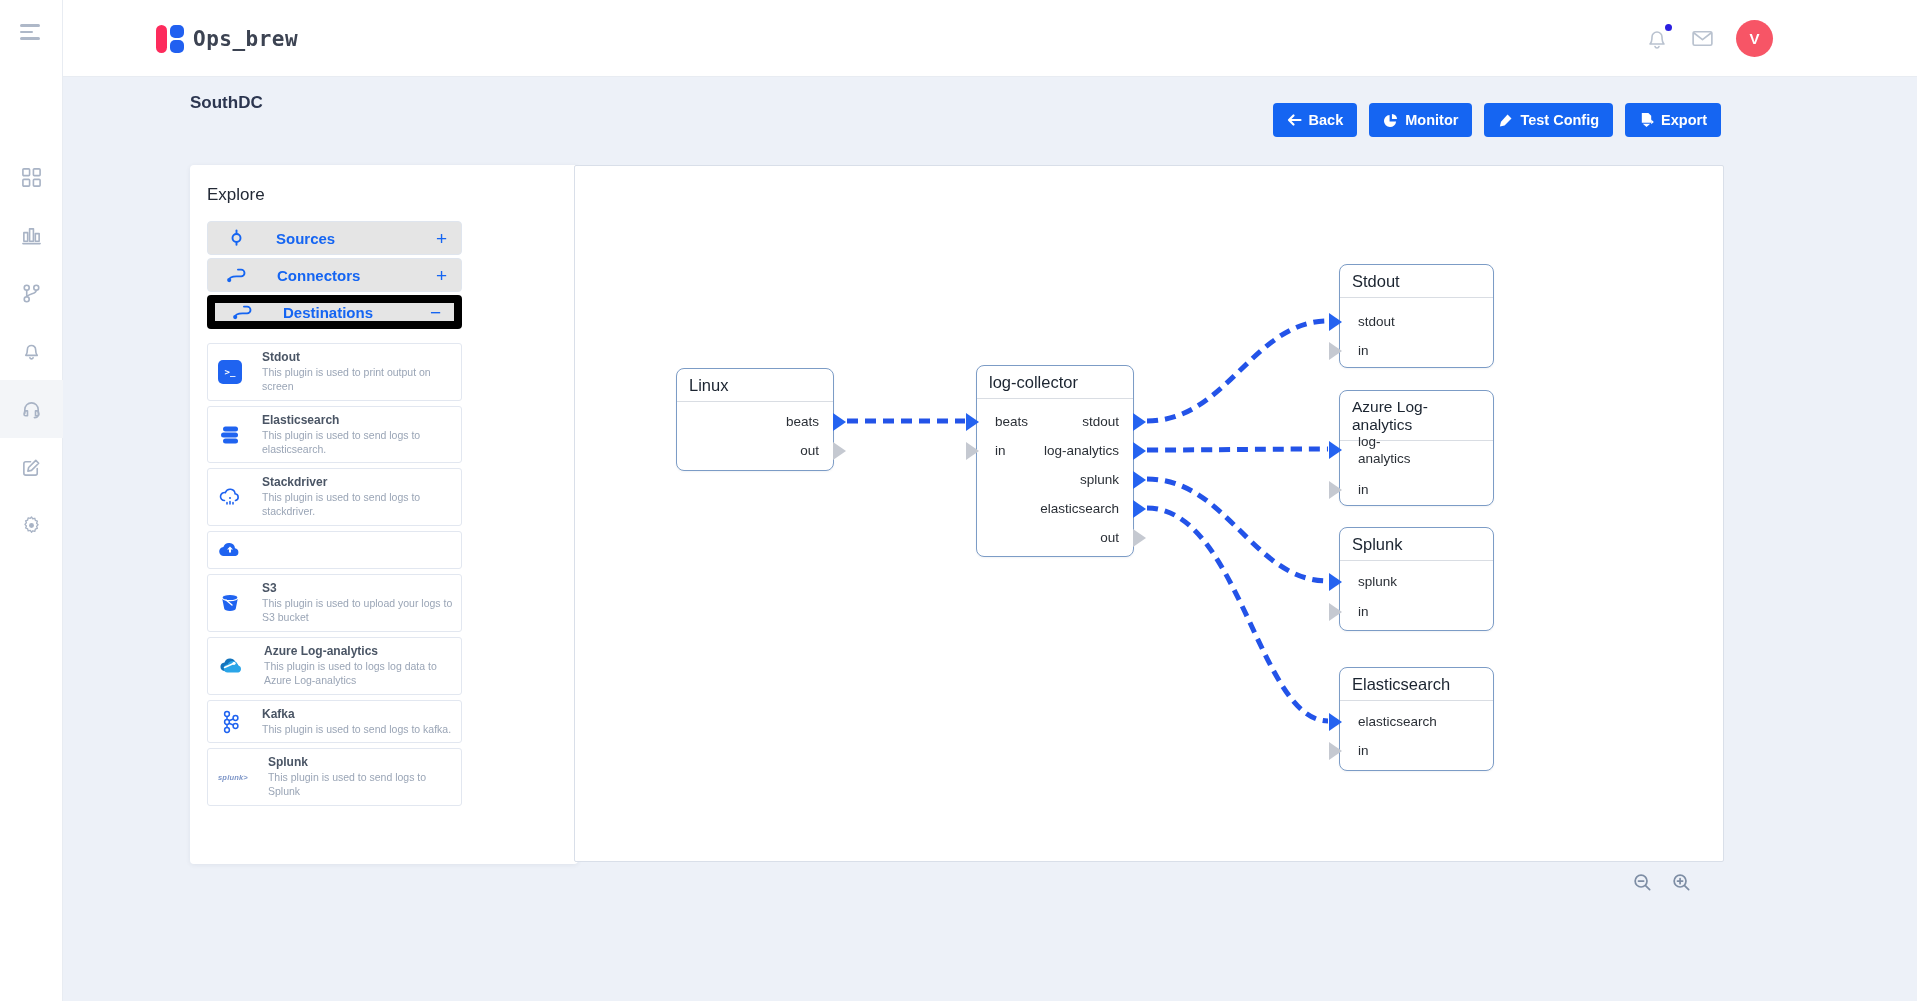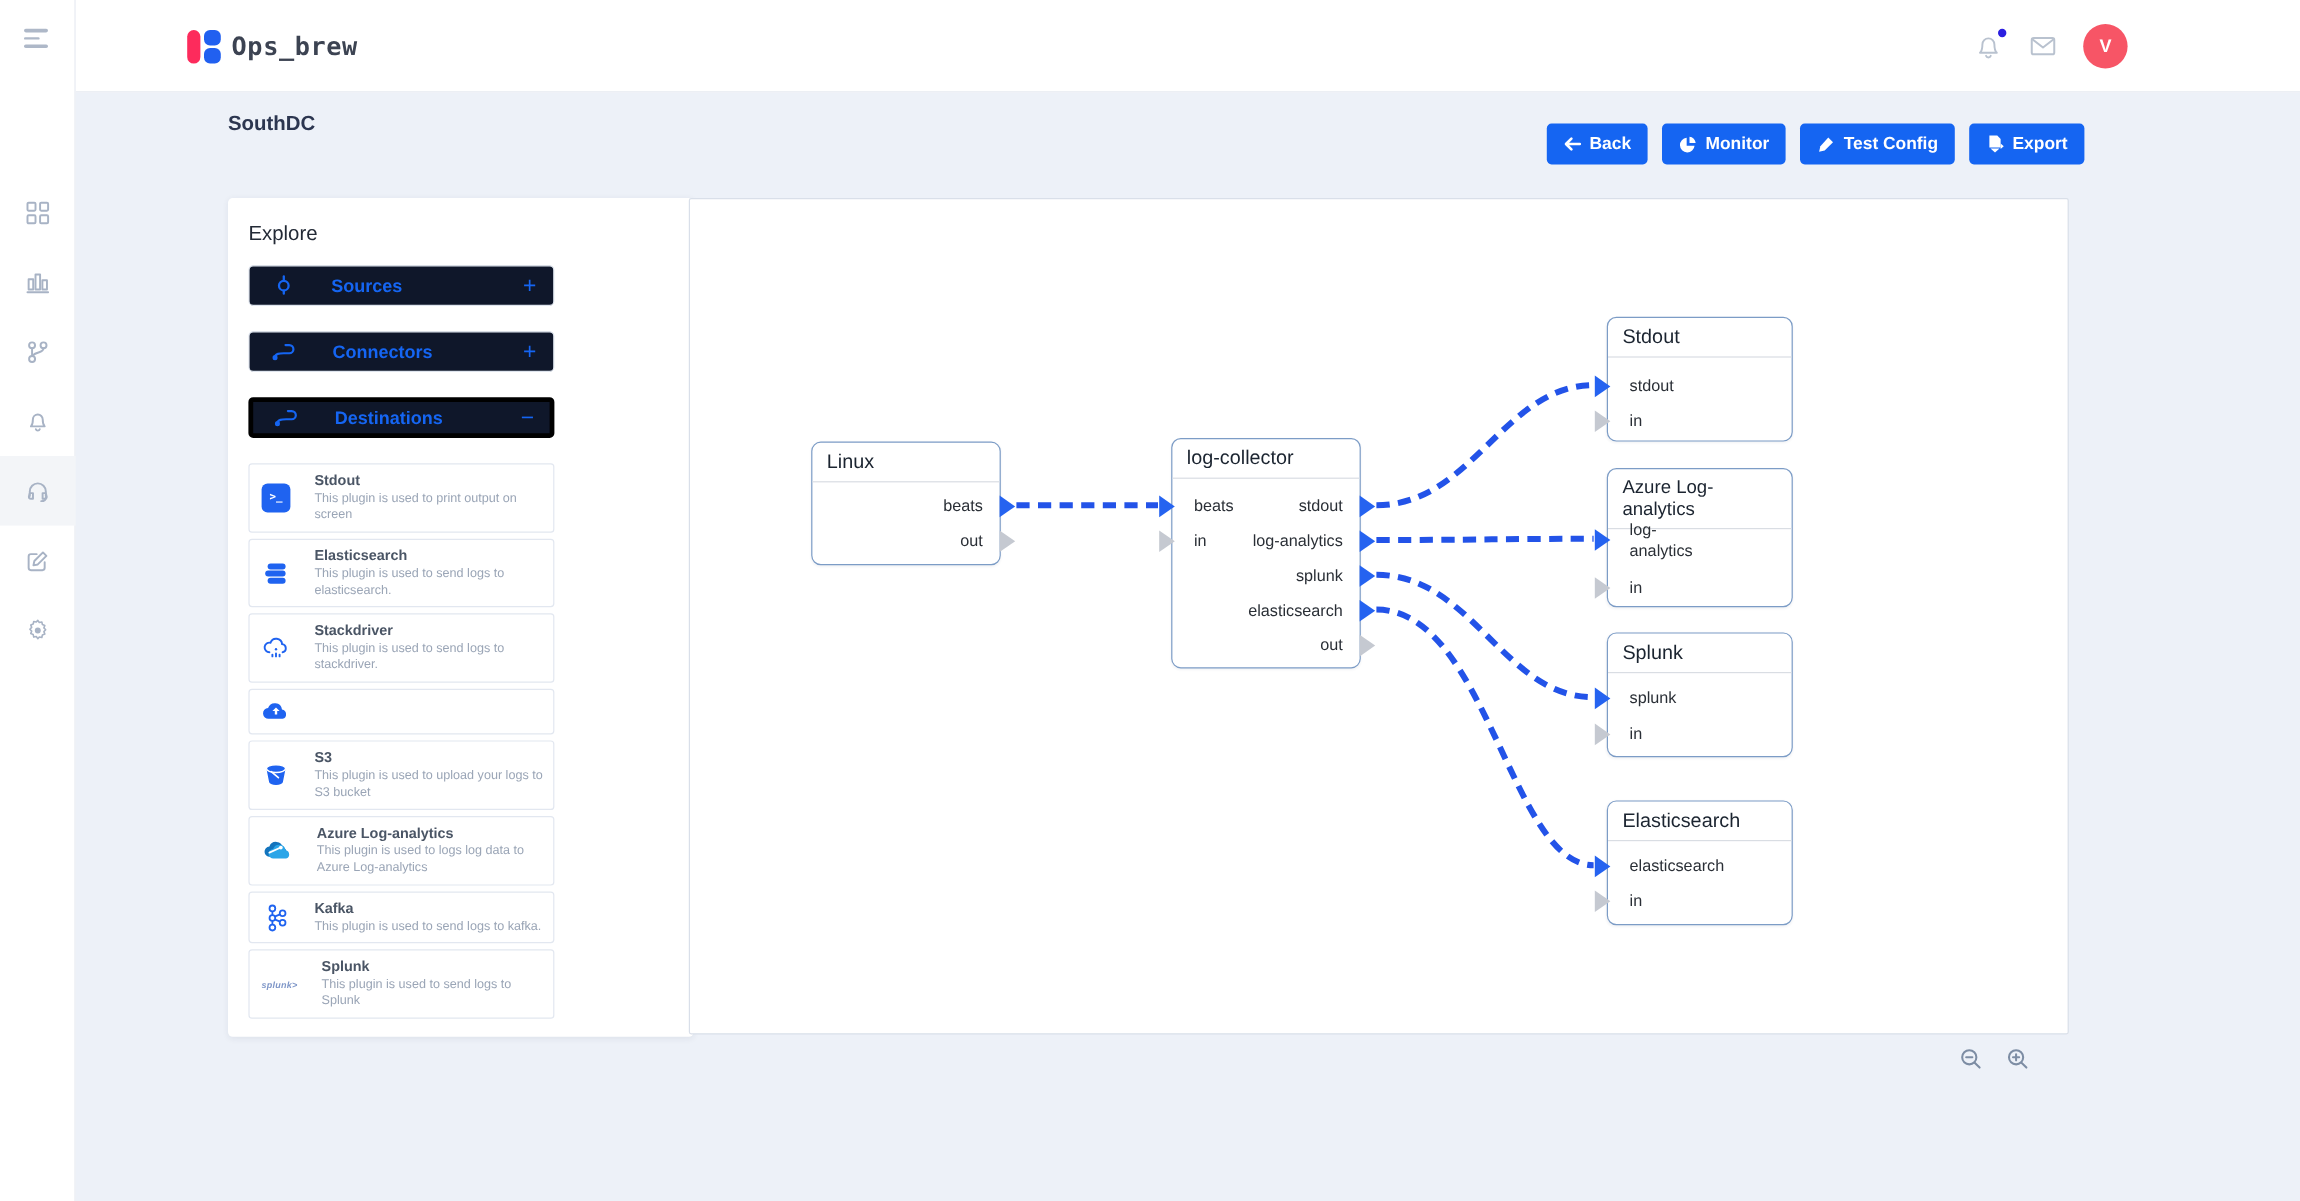--- a/index.html
+++ b/index.html
@@ -29,32 +29,32 @@
   .header-right { position:absolute; right:144px; top:0; height:77px; display:flex; align-items:center; gap:21px; }
   .hicon { position:relative; cursor:pointer; display:flex; }
   .hicon svg { stroke:#b9c2cf; fill:none; stroke-width:1.6; stroke-linecap:round; stroke-linejoin:round; }
   .notif-dot { position:absolute; right:-3px; top:-3px; width:7px; height:7px; border-radius:50%; background:#2b1fe0; }
   .avatar { width:37px; height:37px; border-radius:50%; background:#f75566; color:#fff; font-size:15px; font-weight:700;
             display:flex; align-items:center; justify-content:center; cursor:pointer; }
 
   
   .main { position:absolute; left:63px; top:77px; width:1854px; height:924px; background:#edf1f8; }
   .page-title { position:absolute; left:127px; top:16px; font-size:17px; font-weight:700; color:#2c3650; }
-  .toolbar { position:absolute; right:180px; top:26px; display:flex; gap:12px; }
+  .toolbar { position:absolute; right:196px; top:26px; display:flex; gap:12px; }
   .btn { height:34px; background:#1565f2; border:none; border-radius:4px; color:#fff; font-family:inherit;
          font-size:14.5px; font-weight:700; display:flex; align-items:center; gap:7px; padding:0 14px; cursor:pointer; }
   .btn svg { flex:0 0 auto; }
 
   
   .panel { position:absolute; left:127px; top:88px; width:388px; height:699px; background:#fff;
            border-radius:4px; box-shadow:0 1px 5px rgba(25,39,70,.07); overflow:hidden; padding:20px 48px 10px 17px; }
   .panel-title { font-size:17px; color:#232a36; margin-bottom:16px; }
-  .acc { width:255px; height:34px; border:1px solid #dfe5ee; border-radius:4px; background:#0f172a; margin-bottom:21px;
+  .acc { width:255px; height:34px; border:1px solid #dfe5ee; border-radius:4px; background:#e5e5e5; margin-bottom:3px;
          display:flex; align-items:center; padding:0 14px 0 18px; cursor:pointer; }
-  .acc.expanded { border:4px solid #000000; padding:0 13px 0 17px; }
+  .acc.expanded { border:8px solid #000000; padding:0 13px 0 17px; }
   .acc svg { stroke:#1565f2; fill:none; stroke-width:2; stroke-linecap:round; stroke-linejoin:round; }
   .acc-label { font-size:15px; font-weight:700; color:#1565f2; margin-left:29px; }
   .acc-toggle { margin-left:auto; font-size:19px; color:#1565f2; line-height:1; }
   .plugins { margin-top:14px; }
   .card { width:255px; border:1px solid #e2e7f0; border-radius:3px; background:#fff; margin-bottom:5px;
           display:flex; align-items:center; padding:6px 8px 6px 10px; cursor:grab; }
   .card-icon { flex:0 0 24px; height:24px; margin-right:20px; display:flex; align-items:center; justify-content:center; }
   .card-body { flex:1; min-width:0; }
   .card-title { font-size:12px; font-weight:700; color:#4a5565; margin-bottom:2px; }
   .card-desc { font-size:10.5px; line-height:1.32; color:#9aa5b6; }

